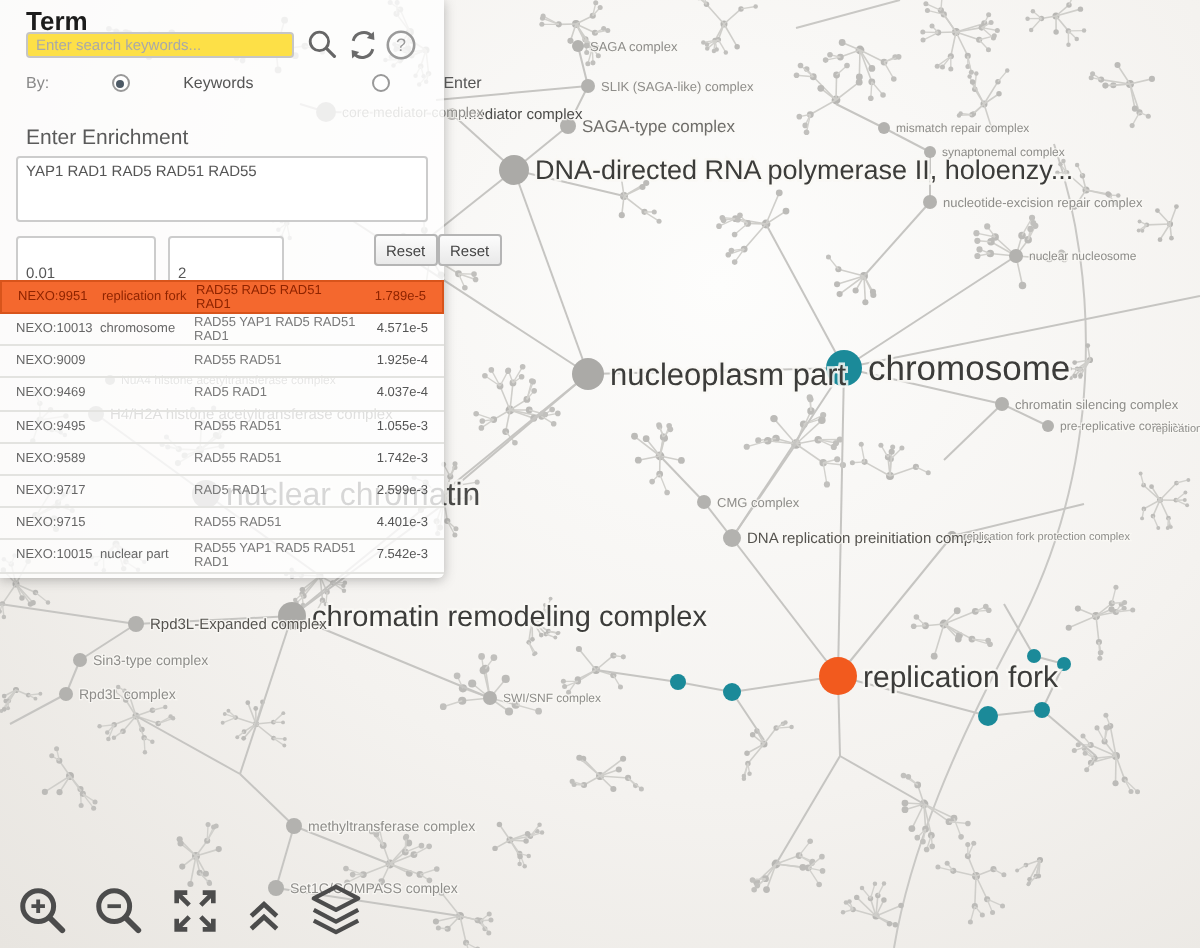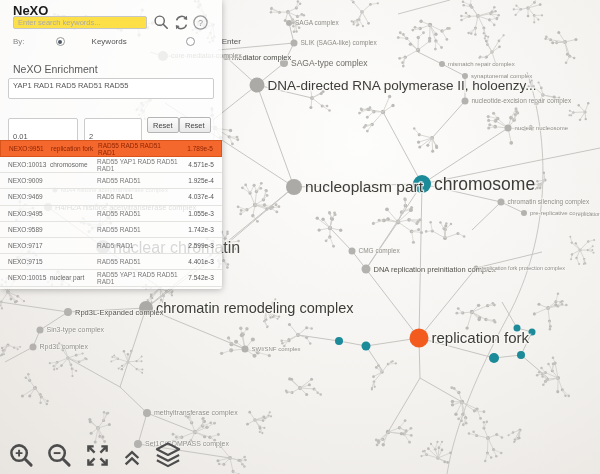--- a/index.html
+++ b/index.html
@@ -25,30 +25,30 @@
   }
   .search-input::placeholder{color:#a9a9a9;}
   .icon-btn{position:absolute;top:14px;width:17px;height:17px;cursor:pointer;}
   .by-row{position:absolute;left:13px;top:37px;display:flex;align-items:center;font-size:8px;color:#555;gap:23px;}
   .by-label{color:#888;margin-right:8px;}
   .radio{width:7px;height:7px;border:1px solid #999;border-radius:50%;background:#fff;display:inline-block;position:relative;margin-right:4px;}
   .radio.checked::after{content:"";position:absolute;left:1.5px;top:1.5px;width:4px;height:4px;border-radius:50%;background:#4d5a66;}
   .opt2{margin-left:36px;}
   .section-heading{position:absolute;left:13px;top:63px;font-size:10.5px;color:#5a5a5a;}
   .query{
-    position:absolute;left:8px;top:78px;width:206px;height:21px;box-sizing:border-box;
+    position:absolute;left:8px;top:78px;width:206px;height:33px;box-sizing:border-box;
     border:1px solid #ccc;border-radius:2px;font-size:7.5px;color:#555;padding:2px 4px;
     resize:none;font-family:inherit;background:#fff;
   }
   .num{position:absolute;top:118px;height:14px;box-sizing:border-box;border:1px solid #ccc;border-radius:2px;
     font-size:7.5px;color:#555;padding:17px 4px;background:#fff;font-family:inherit;}
   .num1{left:8px;width:70px;} .num2{left:84px;width:58px;}
   .btn{position:absolute;top:117px;height:16px;font-size:7.5px;color:#444;
     background:linear-gradient(#fcfcfc,#e9e9e9);border:1px solid #b5b5b5;border-radius:2px;
-    padding:0 5px;font-family:inherit;cursor:pointer;}
+    padding:0 5px;font-family:inherit;cursor:pointer;margin-left:40px;}
   .btn-reset{left:147px;} .btn-submit{left:179px;}
   .results{position:absolute;left:0;top:140px;width:222px;}
   .rrow{display:flex;align-items:center;height:16.2px;box-sizing:border-box;
     border-bottom:1px solid #e3e3e0;font-size:6.5px;color:#666;padding:0 8px;cursor:pointer;}
   .cid{width:42px;color:#666;} .cterm{width:47px;color:#666;}
   .cgenes{flex:1;color:#7a7a7a;} .cpv{width:36px;text-align:right;color:#555;}
   .rrow.selected{background:#f4682e;border:1px solid #d8541b;height:17px;}
   .rrow.selected .cid,.rrow.selected .cterm,.rrow.selected .cgenes,.rrow.selected .cpv{color:#8f2400;}
 
   
@@ -1714,21 +1714,21 @@
       <text x="75" y="314.625" font-size="7.5" fill="#55534f" font-family="Liberation Sans, sans-serif" style="paint-order:stroke;stroke:rgba(249,248,245,0.85);stroke-width:1.2px">Rpd3L-Expanded complex</text>
       <text x="46.5" y="332.45" font-size="7" fill="#8e8d8a" font-family="Liberation Sans, sans-serif" style="paint-order:stroke;stroke:rgba(249,248,245,0.85);stroke-width:1.2px">Sin3-type complex</text>
       <text x="39.5" y="349.45" font-size="7" fill="#8e8d8a" font-family="Liberation Sans, sans-serif" style="paint-order:stroke;stroke:rgba(249,248,245,0.85);stroke-width:1.2px">Rpd3L complex</text>
       <text x="251.5" y="351.1" font-size="6" fill="#8e8d8a" font-family="Liberation Sans, sans-serif" style="paint-order:stroke;stroke:rgba(249,248,245,0.85);stroke-width:1.2px">SWI/SNF complex</text>
       <text x="154" y="415.45" font-size="7" fill="#8e8d8a" font-family="Liberation Sans, sans-serif" style="paint-order:stroke;stroke:rgba(249,248,245,0.85);stroke-width:1.2px">methyltransferase complex</text>
       <text x="145" y="446.45" font-size="7" fill="#8e8d8a" font-family="Liberation Sans, sans-serif" style="paint-order:stroke;stroke:rgba(249,248,245,0.85);stroke-width:1.2px">Set1C/COMPASS complex</text>
     </g>
   </svg>
 
 <div class="panel">
-  <div class="panel-title">NeXO</div>
+  <div class="panel-title">Term</div>
 
   <input class="search-input" placeholder="Enter search keywords..." style="">
 
   <svg class="icon-btn" style="left:153px" viewBox="0 0 17 17">
     <circle cx="6.7" cy="6.7" r="4.6" fill="none" stroke="#666" stroke-width="1.4"></circle>
     <line x1="10.2" y1="10.2" x2="14.2" y2="14.2" stroke="#666" stroke-width="1.6" stroke-linecap="round"></line>
   </svg>
   <svg class="icon-btn" style="left:173px" viewBox="0 0 17 17">
     <path d="M 13.2,4.5 A 5.4,5.4 0 0 0 3.6,6.4" fill="none" stroke="#6b6b6b" stroke-width="1.5"></path>
     <path d="M 3.8,12.5 A 5.4,5.4 0 0 0 13.4,10.6" fill="none" stroke="#6b6b6b" stroke-width="1.5"></path>
@@ -1741,21 +1741,21 @@
   </svg>
 
   <div class="by-row">
     <span class="by-label">By:</span>
     <span class="radio checked"></span>
     <span>Keywords</span>
     <span class="radio opt2"></span>
     <span>Enter</span>
   </div>
 
-  <div class="section-heading">NeXO Enrichment</div>
+  <div class="section-heading">Enter Enrichment</div>
 
   <textarea class="query" spellcheck="false" style="">YAP1 RAD1 RAD5 RAD51 RAD55</textarea>
 
   <input class="num num1" value="0.01" style="">
   <input class="num num2" value="2" style="">
   <button class="btn btn-reset">Reset</button>
   <button class="btn btn-submit">Reset</button>
 
   <div class="results">
       <div class="rrow selected">

